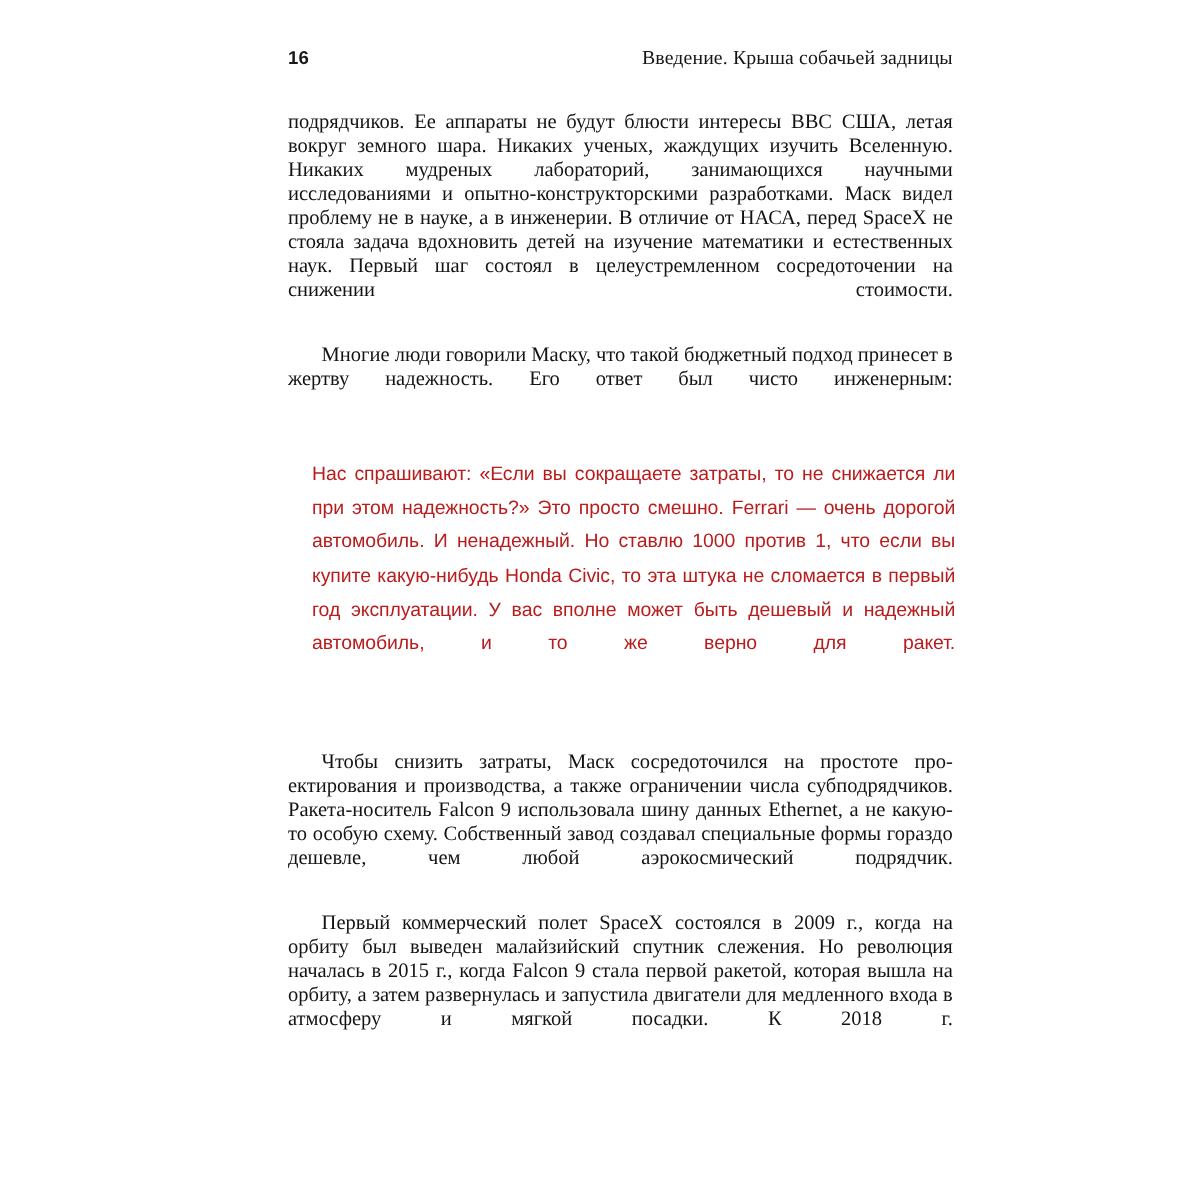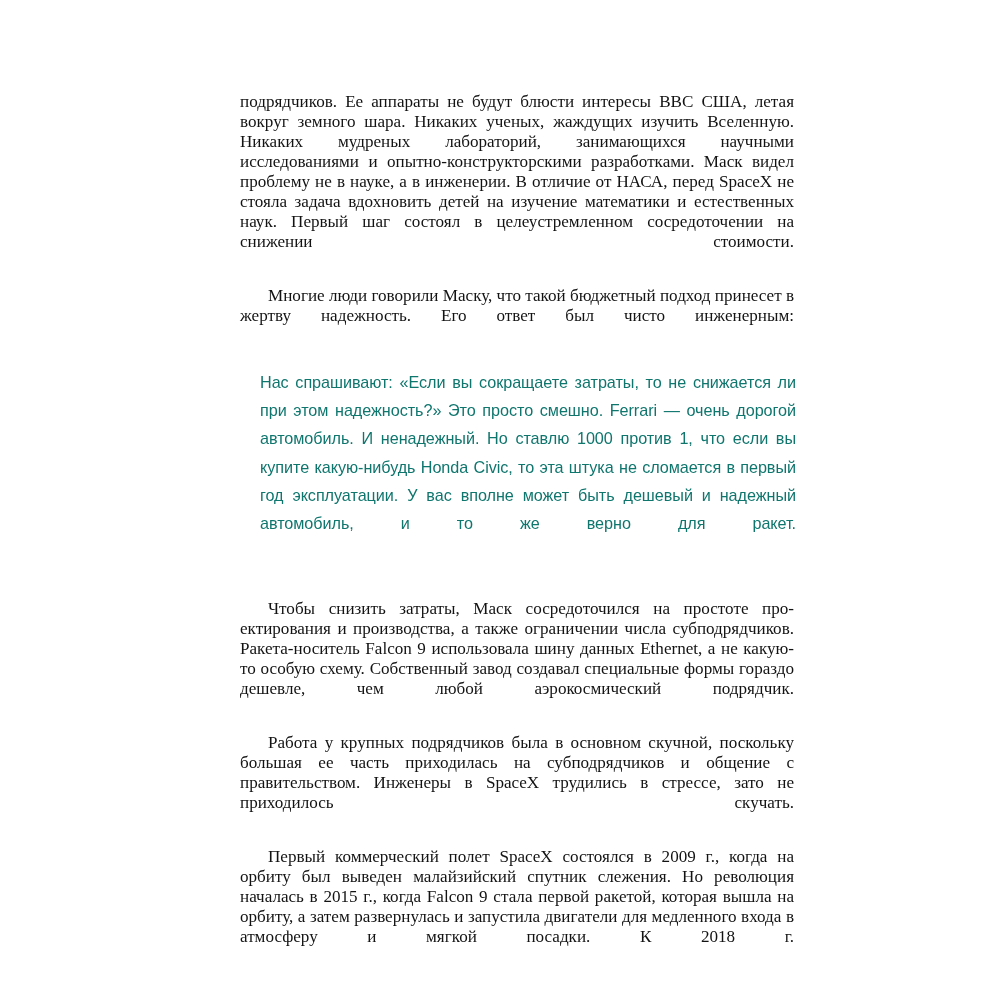--- a/index.html
+++ b/index.html
@@ -66,60 +66,63 @@
   }
   p.body.noindent {
     text-indent: 0;
   }
   p.body + p.body {
     margin-top: 14px;
   }
 
   
   .quote {
-    margin: 0;
+    margin: 13px;
     padding: 0;
     margin-left: 20px;
     width: 536px;
     font-family: "Liberation Sans", "DejaVu Sans", sans-serif;
     font-size: 16.2px;
     line-height: 28.2px;
-    color: #0f766e;
+    color: #b91c1c;
     text-align: justify;
     text-justify: inter-word;
     letter-spacing: -0.05px;
   }
   .quote-space-before { height: 22px; }
   .quote-space-after  { height: 34px; }
 
   
   p.body::after, .quote::after {
     content: "";
     display: inline-block;
     width: 100%;
   }
 </style>
 </head>
 <body>
 
 <div class="page">
 
+  <div class="running-head">
+    <span class="folio">16</span>
+    <span class="head-title">Введение. Крыша собачьей задницы</span>
+  </div>
 
   <div class="textblock">
 
     <p class="body noindent">подрядчиков. Ее аппараты не будут блюсти интересы ВВС США, летая вокруг земного шара. Никаких ученых, жаждущих изучить Вселенную. Никаких мудреных лабораторий, занимающихся на­учными исследованиями и опытно-конструкторскими разработ­ками. Маск видел проблему не в науке, а в инженерии. В отличие от НАСА, перед SpaceX не стояла задача вдохновить детей на изу­чение математики и естественных наук. Первый шаг состоял в це­леустремленном сосредоточении на снижении стоимости.</p>
 
     <p class="body">Многие люди говорили Маску, что такой бюджетный подход принесет в жертву надежность. Его ответ был чисто инженерным:</p>
 
     <div class="quote-space-before"></div>
 
     <p class="quote">Нас спрашивают: «Если вы сокращаете затраты, то не снижа­ется ли при этом надежность?» Это просто смешно. Ferrari — очень дорогой автомобиль. И ненадежный. Но ставлю 1000 против 1, что если вы купите какую-нибудь Honda Civic, то эта штука не сломается в первый год эксплуатации. У вас вполне может быть дешевый и надежный автомобиль, и то же верно для ракет.</p>
 
     <div class="quote-space-after"></div>
 
     <p class="body">Чтобы снизить затраты, Маск сосредоточился на простоте про­ектирования и производства, а также ограничении числа субпод­рядчиков. Ракета-носитель Falcon 9 использовала шину данных Ethernet, а не какую-то особую схему. Собственный завод создавал специальные формы гораздо дешевле, чем любой аэрокосмичес­кий подрядчик.</p>
 
-    <p class="body">Работа у крупных подрядчиков была в основном скучной, по­скольку большая ее часть приходилась на субподрядчиков и об­щение с правительством. Инженеры в SpaceX трудились в стрессе, зато не приходилось скучать.</p>
 
     <p class="body">Первый коммерческий полет SpaceX состоялся в 2009 г., когда на орбиту был выведен малайзийский спутник слежения. Но рево­люция началась в 2015 г., когда Falcon 9 стала первой ракетой, ко­торая вышла на орбиту, а затем развернулась и запустила двигате­ли для медленного входа в атмосферу и мягкой посадки. К 2018 г.</p>
 
   </div>
 </div>
 
 </body></html>

